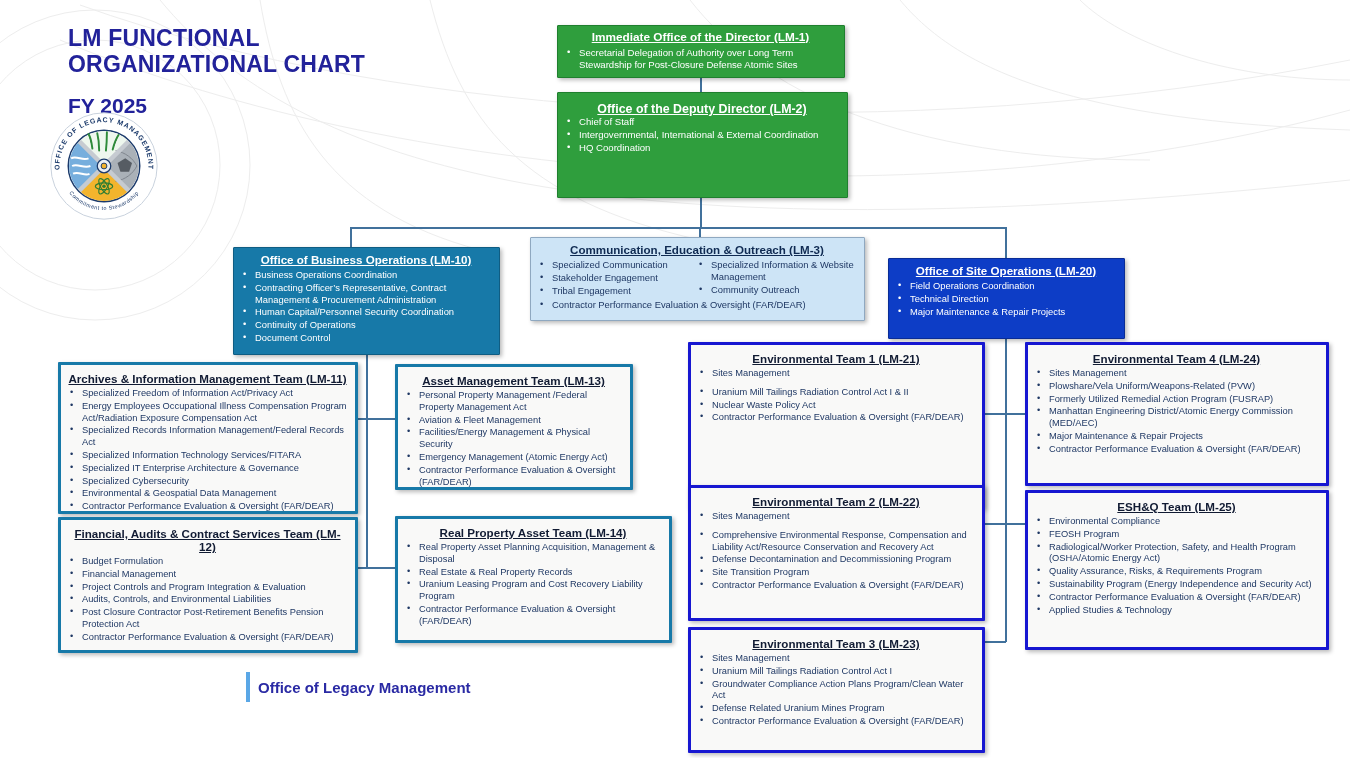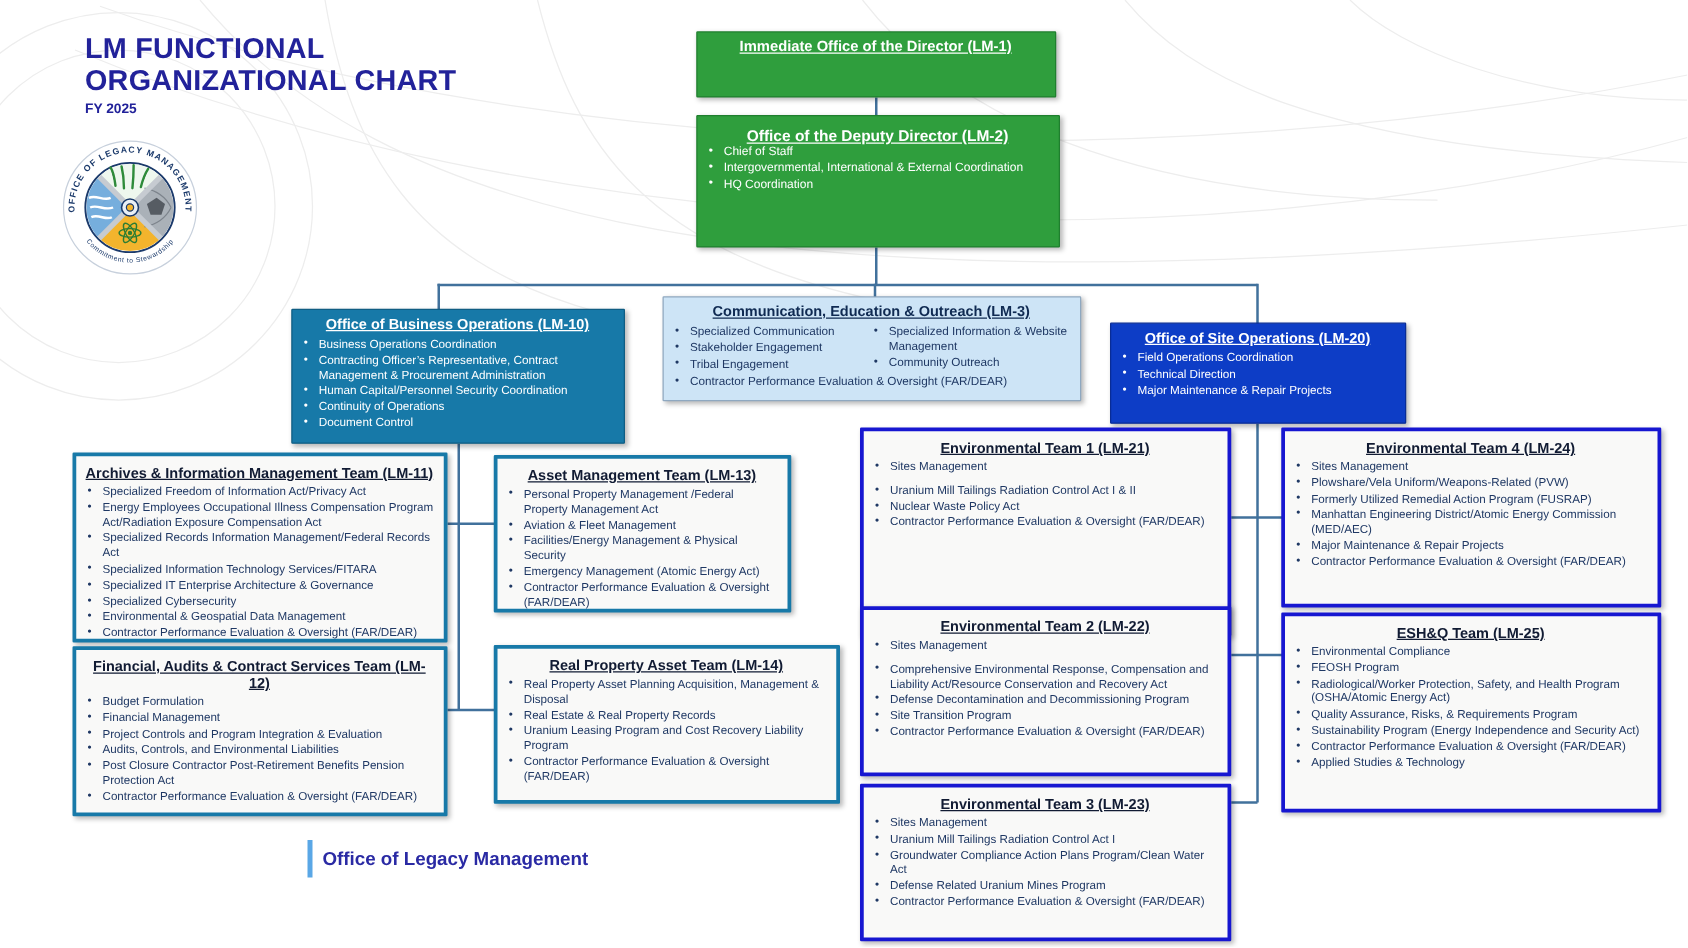--- a/index.html
+++ b/index.html
@@ -5,21 +5,21 @@
   html,body { margin:0; padding:0; background:#fff; }
   .stage {
     position:relative; width:1350px; height:758px; overflow:hidden;
     background:#ffffff; font-family:"Liberation Sans", sans-serif;
   }
   .watermark { position:absolute; left:0; top:0; z-index:0; }
 
   
   .title-block { position:absolute; left:68px; top:26px; z-index:2; }
   .title-block h1 { margin:0; font-size:23px; line-height:1.12; font-weight:700; color:#22229a; letter-spacing:.2px; }
-  .title-block .fy { margin-top:3px; font-size:11px; font-weight:700; color:#22229a; }
+  .title-block .fy { margin-top:16px; font-size:21px; font-weight:700; color:#22229a; }
 
   .logo { position:absolute; left:46px; top:108px; width:116px; height:116px; z-index:2; }
 
   
   .box { position:absolute; z-index:2; box-sizing:border-box; border-radius:1px;
          box-shadow:2px 2px 4px rgba(0,0,0,.28); padding:3px 8px 3px 7px; }
   .box-title { font-weight:700; text-align:center; text-decoration:underline; margin:2px 0 3px 0; }
   ul.bullets { list-style:none; margin:0; padding:0; }
   ul.bullets li { position:relative; padding-left:14px; margin:0 0 1px 0; }
   ul.bullets li::before { content:"•"; position:absolute; left:2px; top:-1px; }
@@ -179,20 +179,23 @@
   <div class="vline" id="c-trunk-left"></div>
   <div class="hline" id="c-branch-l1"></div>
   <div class="hline" id="c-branch-l2"></div>
   <div class="vline" id="c-trunk-right"></div>
   <div class="hline" id="c-branch-r1"></div>
   <div class="hline" id="c-branch-r2"></div>
   <div class="hline" id="c-branch-r3"></div>
 
   <div class="box solid green" id="box-lm1">
     <div class="box-title">Immediate Office of the Director (LM-1)</div>
+    <ul class="bullets">
+        <li>Secretarial Delegation of Authority over Long Term Stewardship for Post-Closure Defense Atomic Sites</li>
+      </ul>
   </div>
 
   <div class="box solid green" id="box-lm2">
     <div class="box-title">Office of the Deputy Director (LM-2)</div>
     <ul class="bullets">
         <li>Chief of Staff</li>
         <li>Intergovernmental, International &amp; External Coordination</li>
         <li>HQ Coordination</li>
       </ul>
   </div>

